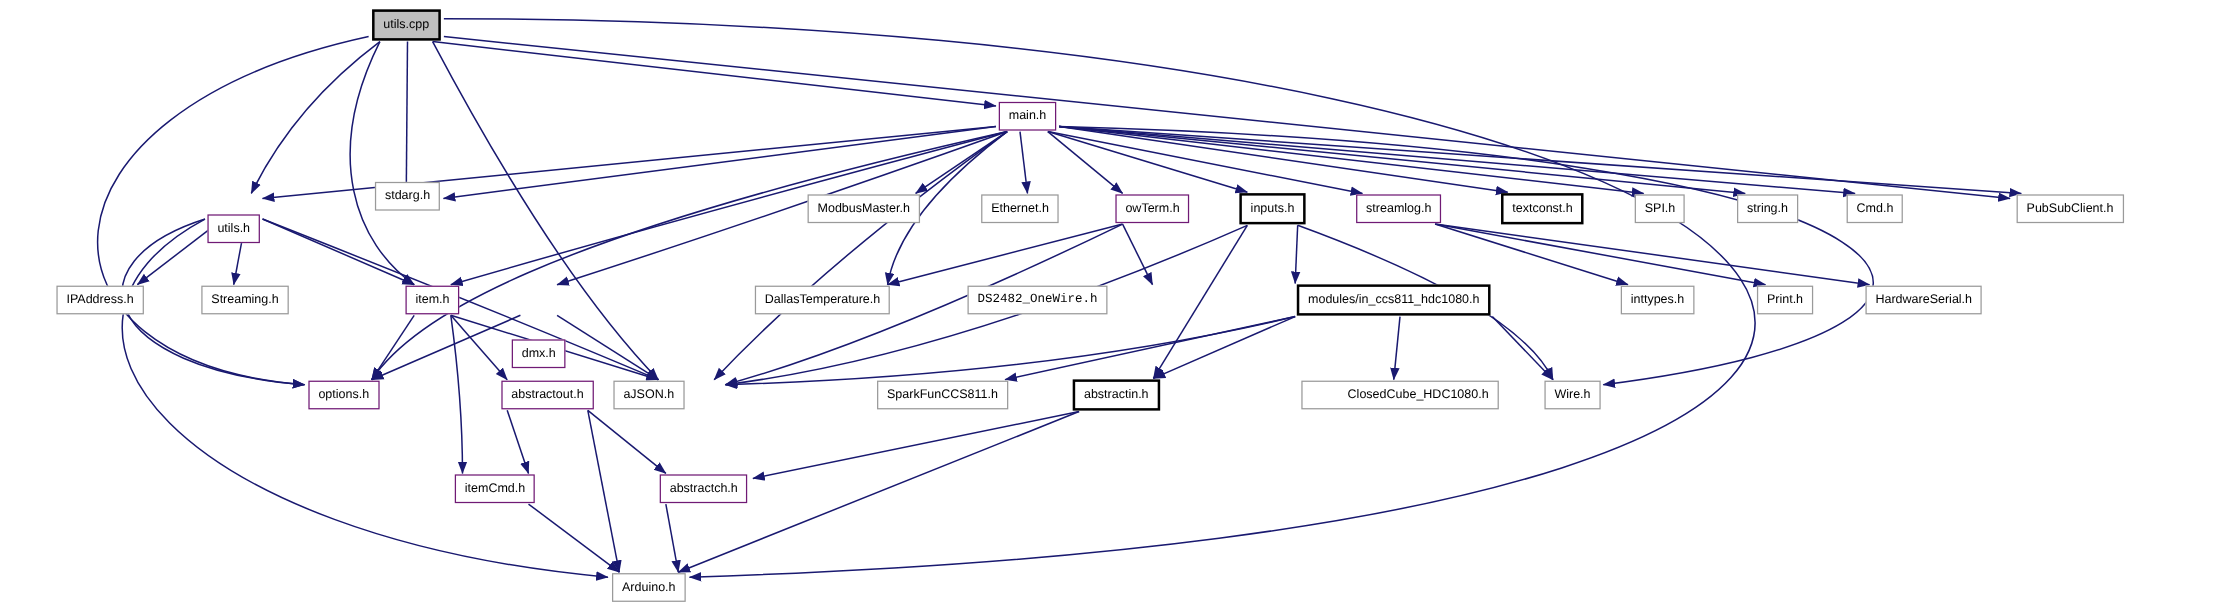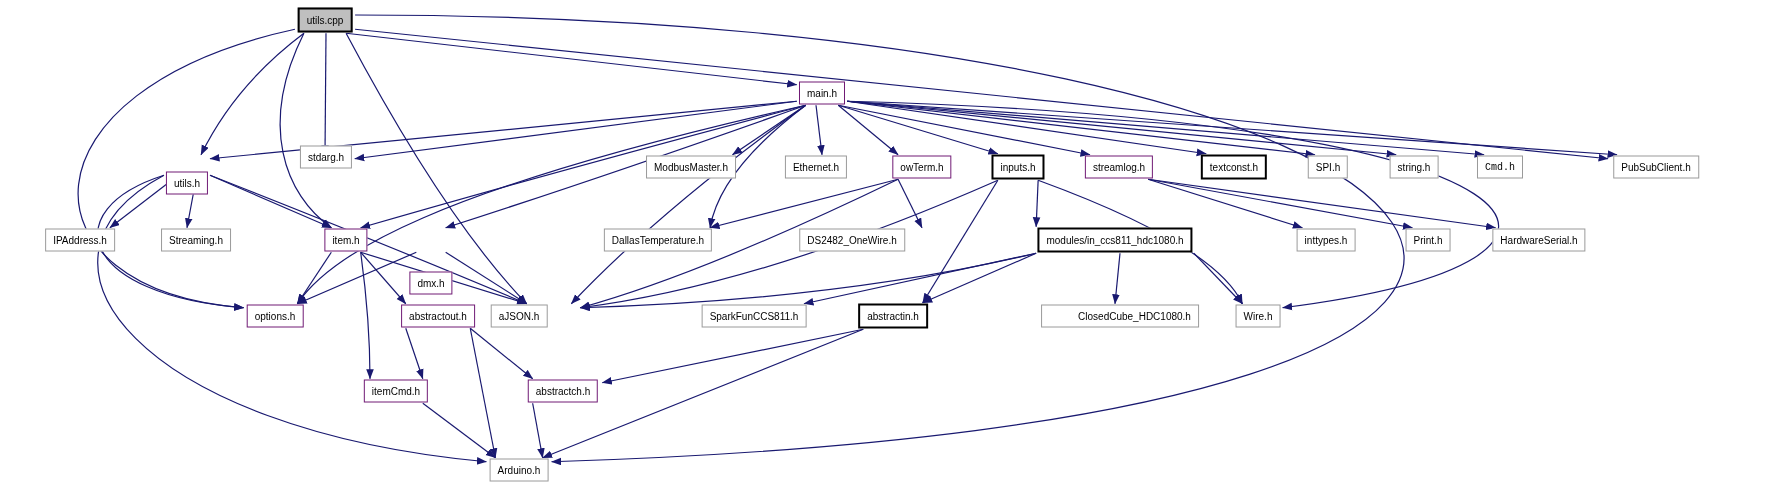--- a/index.html
+++ b/index.html
@@ -92,28 +92,28 @@
       <div class="node linked" style="left: 187px; top: 167px; margin-top: 16px;">utils.h</div>
       <div class="node " style="left: 326px; top: 157px;">stdarg.h</div>
       <div class="node " style="left: 691px; top: 167px;">ModbusMaster.h</div>
       <div class="node " style="left: 816px; top: 167px;">Ethernet.h</div>
       <div class="node linked" style="left: 922px; top: 167px;">owTerm.h</div>
       <div class="node bold" style="left: 1018px; top: 167px;">inputs.h</div>
       <div class="node linked" style="left: 1119px; top: 167px;">streamlog.h</div>
       <div class="node bold" style="left: 1234px; top: 167px;">textconst.h</div>
       <div class="node " style="left: 1328px; top: 167px;">SPI.h</div>
       <div class="node " style="left: 1414px; top: 167px;">string.h</div>
-      <div class="node " style="left: 1500px; top: 167px; font-family: Liberation Mono, monospace;">Cmd.h</div>
+      <div class="node " style="left: 1500px; top: 167px;">Cmd.h</div>
       <div class="node " style="left: 1656px; top: 167px;">PubSubClient.h</div>
       <div class="node " style="left: 80px; top: 240px;">IPAddress.h</div>
       <div class="node " style="left: 196px; top: 240px;">Streaming.h</div>
       <div class="node linked" style="left: 346px; top: 240px;">item.h</div>
       <div class="node linked" style="left: 431px; top: 240px; margin-top: 43px;">dmx.h</div>
       <div class="node " style="left: 658px; top: 240px;">DallasTemperature.h</div>
-      <div class="node " style="left: 852px; top: 240px;">DS2482_OneWire.h</div>
+      <div class="node " style="left: 830px; top: 240px; font-family: Liberation Mono, monospace;">DS2482_OneWire.h</div>
       <div class="node bold" style="left: 1115px; top: 240px;">modules/in_ccs811_hdc1080.h</div>
       <div class="node " style="left: 1326px; top: 240px;">inttypes.h</div>
       <div class="node " style="left: 1428px; top: 240px;">Print.h</div>
       <div class="node " style="left: 1539px; top: 240px;">HardwareSerial.h</div>
       <div class="node linked" style="left: 275px; top: 316px;">options.h</div>
       <div class="node linked" style="left: 438px; top: 316px;">abstractout.h</div>
       <div class="node " style="left: 519px; top: 316px; text-align: right;">aJSON.h</div>
       <div class="node " style="left: 754px; top: 316px;">SparkFunCCS811.h</div>
       <div class="node bold" style="left: 893px; top: 316px;">abstractin.h</div>
       <div class="node " style="left: 1120px; top: 316px; padding-left: 36px;">ClosedCube_HDC1080.h</div>

